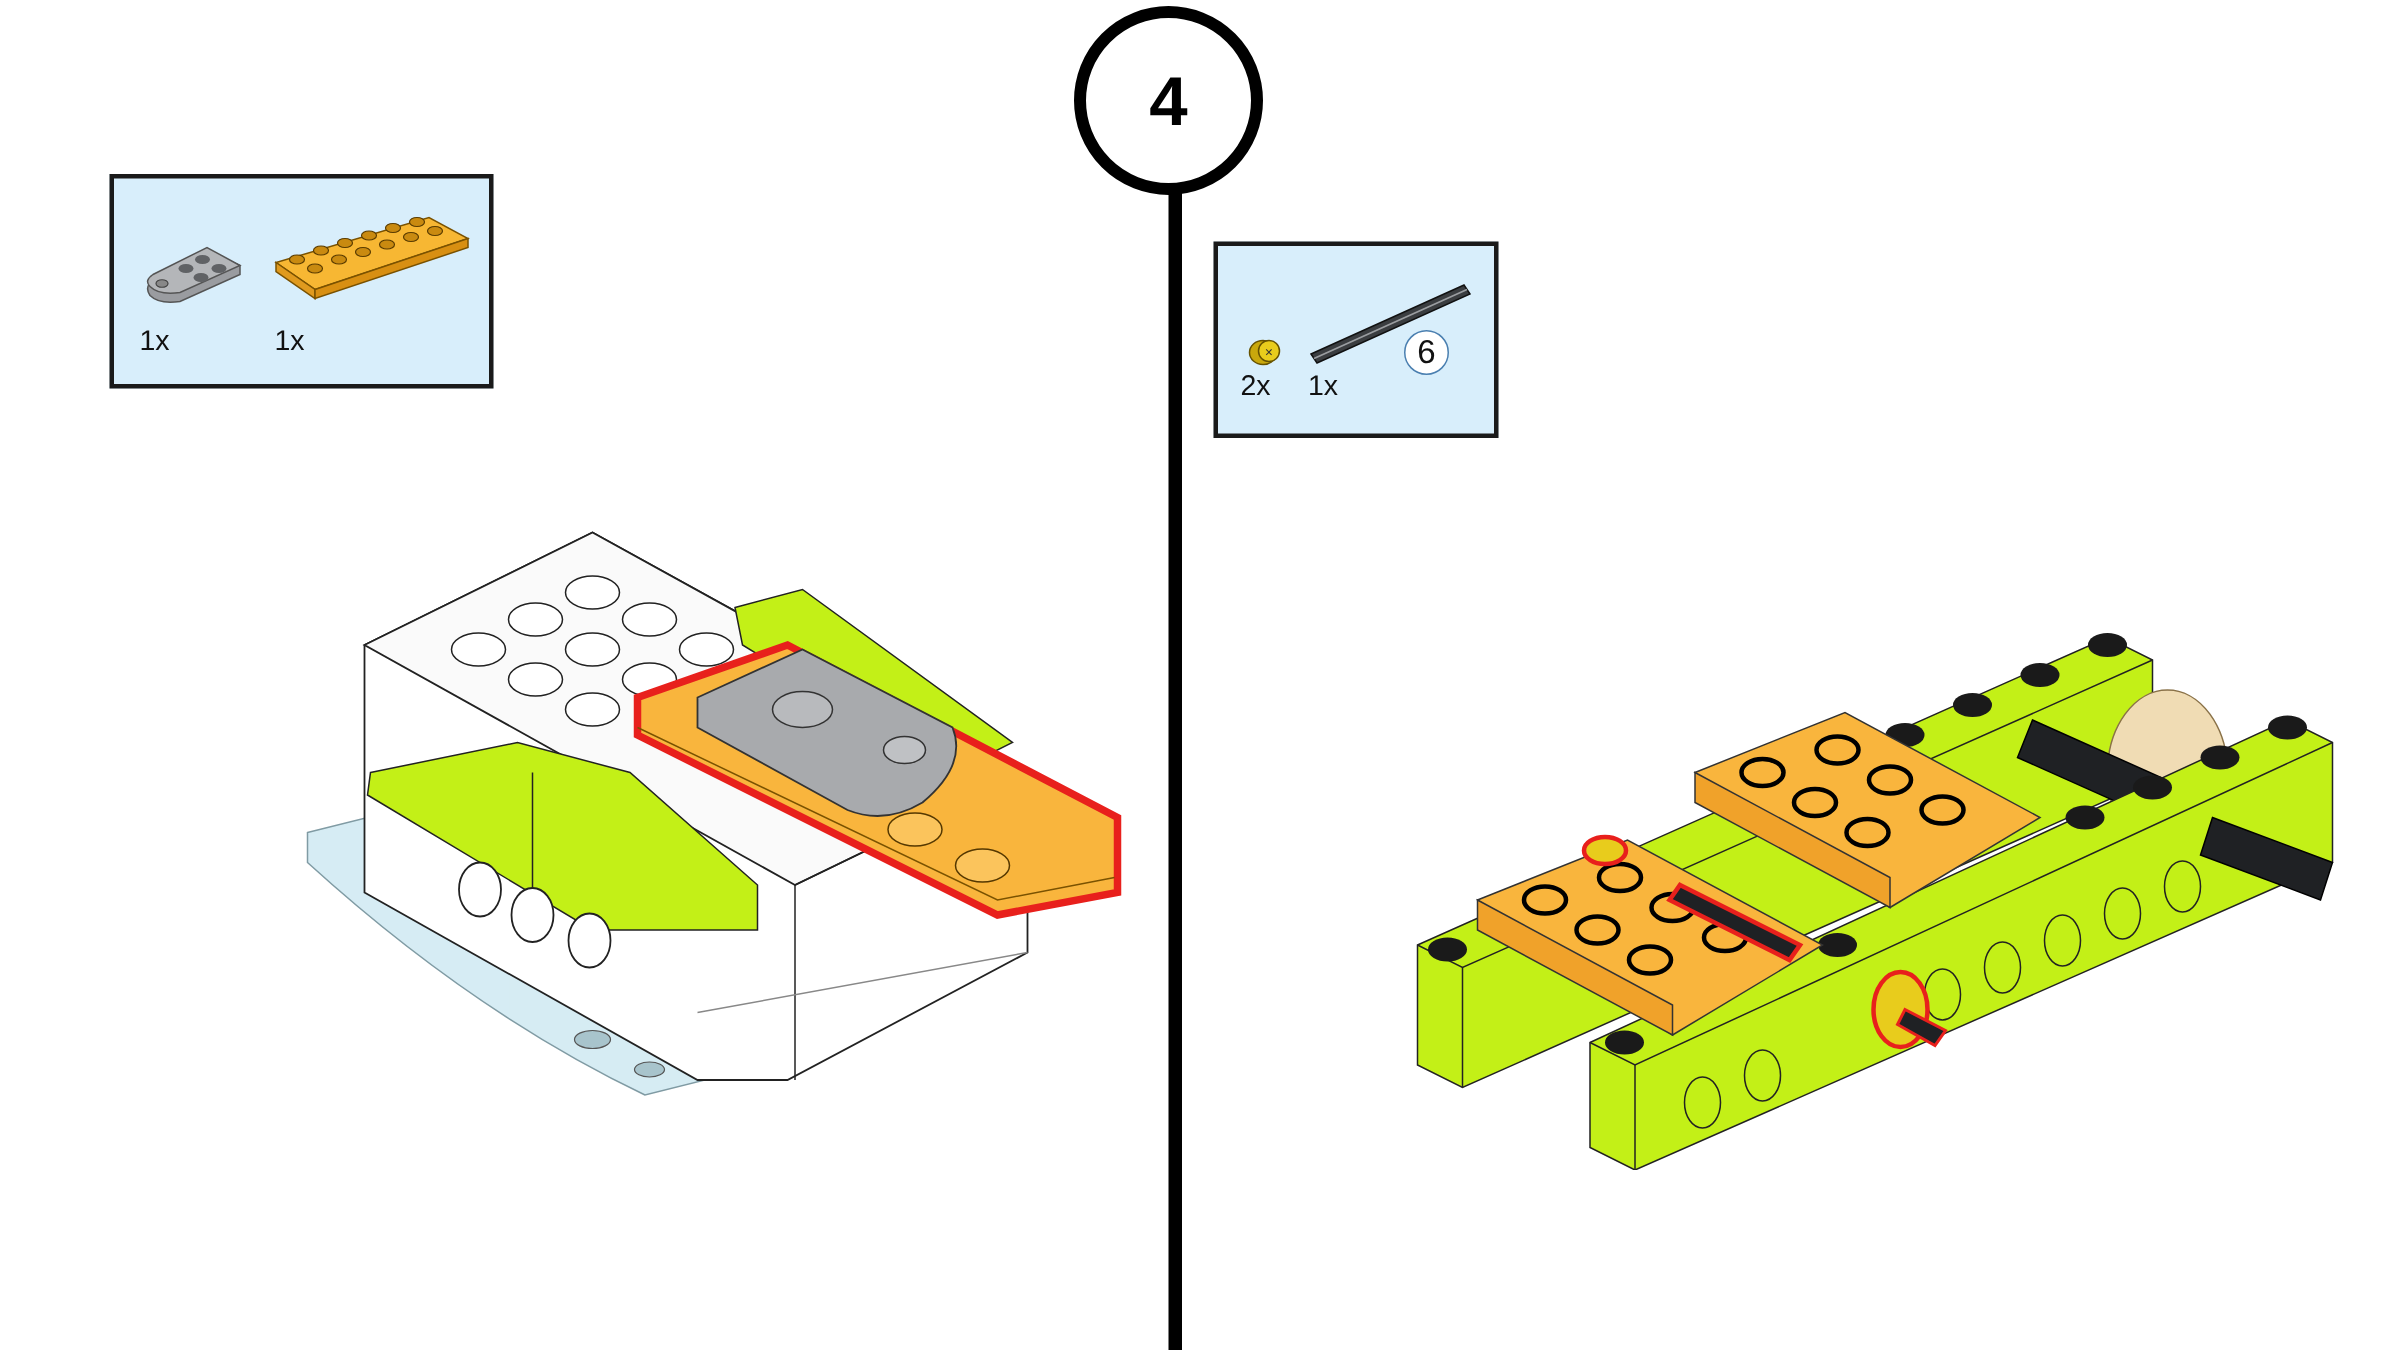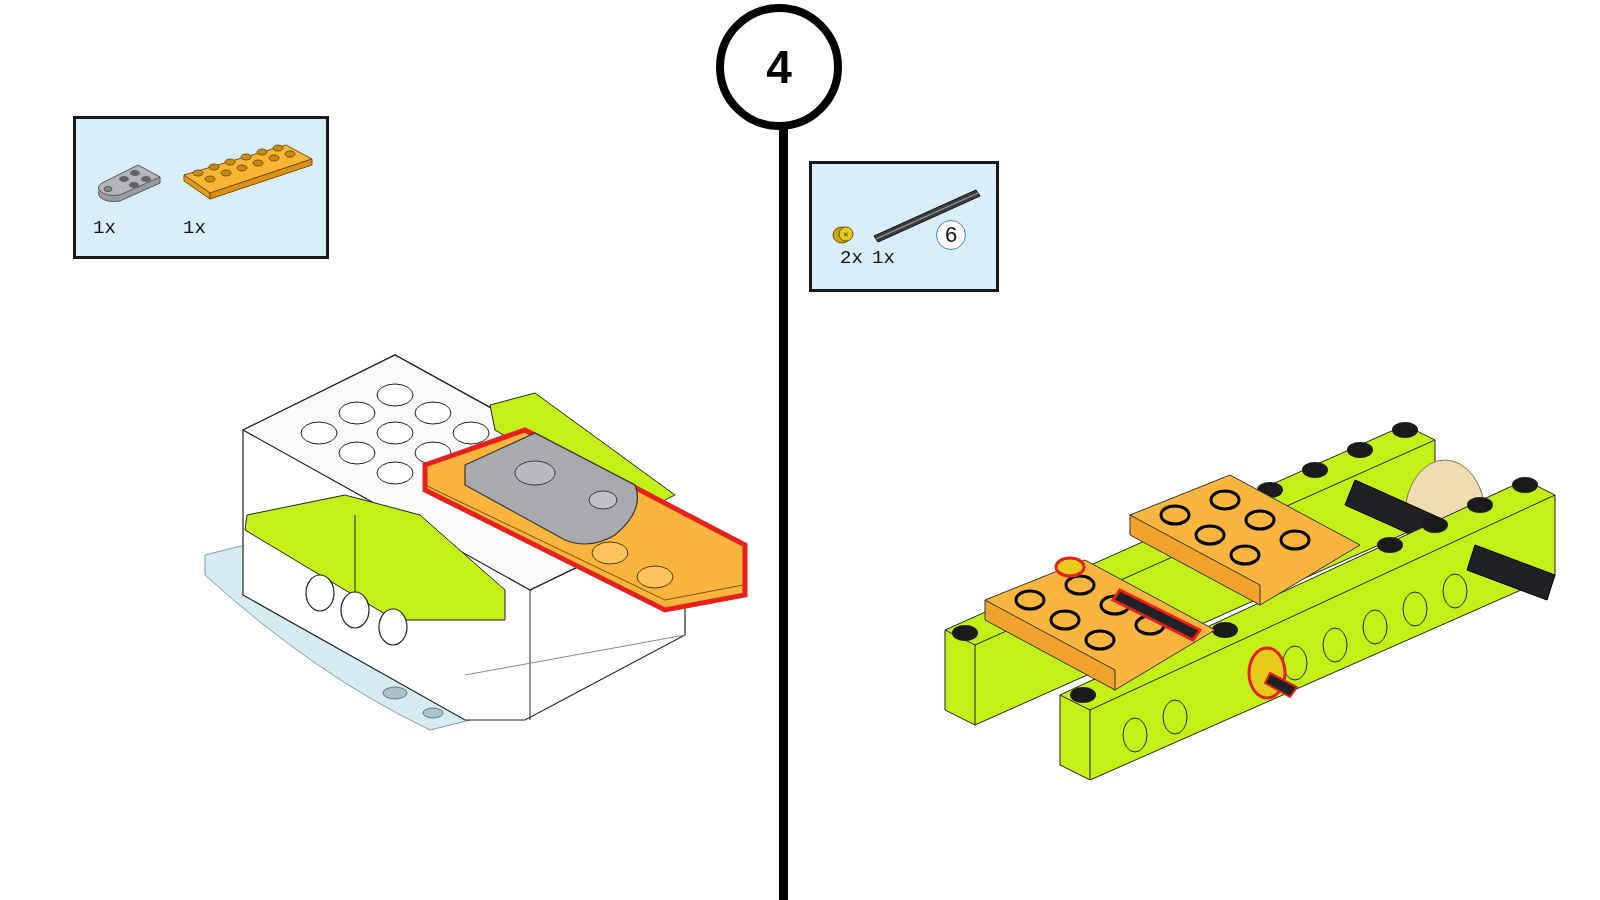--- a/index.html
+++ b/index.html
@@ -3,21 +3,21 @@
 <meta charset="utf-8">
 <style>
   html, body { margin: 0; padding: 0; background: #ffffff; }
   body { width: 1600px; height: 900px; position: relative; overflow: hidden; font-family: "Liberation Sans", sans-serif; }
   .step-circle { position: absolute; left: 716px; top: 4px; width: 126px; height: 126px; box-sizing: border-box; border: 8px solid #000; border-radius: 50%; background: #fff; display: flex; align-items: center; justify-content: center; }
   .step-num { font-family: "Liberation Sans", sans-serif; font-weight: bold; font-size: 46px; color: #000; }
   .divider { position: absolute; left: 779px; top: 128px; width: 9px; height: 772px; background: #000; }
   .parts-box { position: absolute; background: #d8eefb; border: 3px solid #1a1a1a; box-sizing: border-box; }
   .parts-box-left { left: 73px; top: 116px; width: 256px; height: 143px; }
   .parts-box-right { left: 809px; top: 161px; width: 190px; height: 131px; }
-  .qty { position: absolute; font-size: 19px; color: #111; font-family: Liberation Mono, monospace; }
+  .qty { position: absolute; font-size: 19px; color: #111; }
   .part-svg { position: absolute; }
   .length-badge { position: absolute; width: 30px; height: 30px; border: 1.5px solid #4a7fb0; border-radius: 50%; background: #fff; display: flex; align-items: center; justify-content: center; font-size: 22px; color: #111; box-sizing: border-box; }
   .model { position: absolute; }
 </style>
 </head>
 <body>
 
 <div class="step-circle">
   <span class="step-num">4</span>
 </div>
@@ -56,21 +56,21 @@
   </svg>
   <span class="qty" style="left:107px;top:98px">1x</span>
 </div>
 
 <div class="parts-box parts-box-right">
   <svg class="part-svg" style="left:18px;top:58px" width="28" height="24" viewBox="0 0 28 24">
     <ellipse cx="12" cy="13" rx="9" ry="8" fill="#c9a80c" stroke="#665200" stroke-width="1"></ellipse>
     <ellipse cx="16" cy="12" rx="7" ry="7" fill="#e8cc1c" stroke="#665200" stroke-width="1"></ellipse>
     <text x="16" y="15" font-size="7" text-anchor="middle" fill="#333" font-family="Liberation Sans, sans-serif">✕</text>
   </svg>
-  <span class="qty" style="left:28px;top:83px">2x</span>
+  <span class="qty" style="left:15px;top:83px">2x</span>
 
   <svg class="part-svg" style="left:58px;top:20px" width="114" height="62" viewBox="0 0 114 62">
     <path d="M4 52 L106 6 L110 12 L8 58 Z" fill="#3a3d40" stroke="#111" stroke-width="1"></path>
     <path d="M6 55 L108 9" stroke="#9a9da0" stroke-width="1.2"></path>
   </svg>
   <span class="qty" style="left:60px;top:83px">1x</span>
   <div class="length-badge" style="left:124px;top:56px">
     <span>6</span>
   </div>
 </div>

